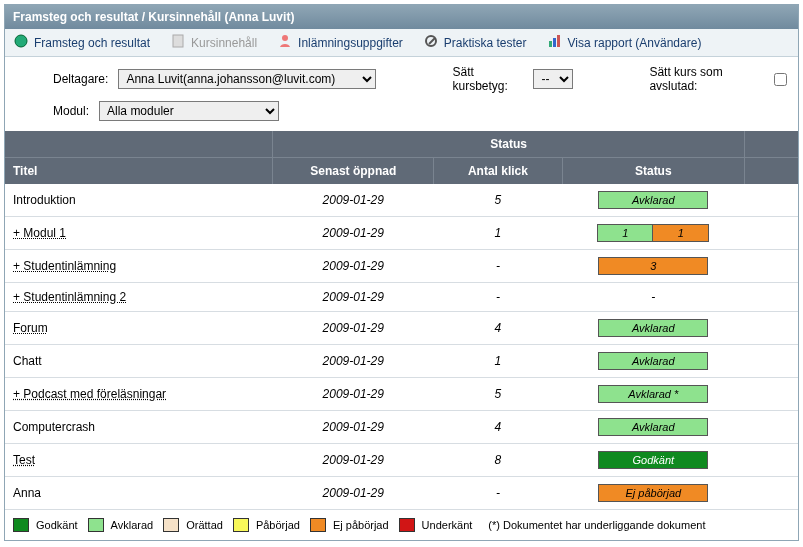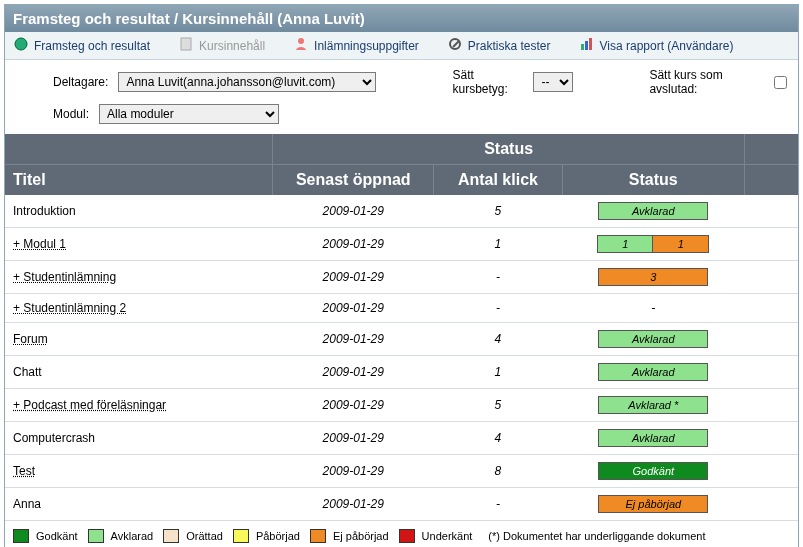--- a/index.html
+++ b/index.html
@@ -13,28 +13,28 @@
   }
   .panel {
     border: 1px solid #8fa6b5;
     width: 795px;
   }
   .panel-header {
     background: linear-gradient(#8fa6b5, #708a9e);
     color: #fff;
     font-weight: bold;
     padding: 5px 8px;
-    font-size: 15px;
+    font-size: 12px;
   }
   .toolbar {
     background: #eef3f6;
     border-bottom: 1px solid #c5d2da;
     padding: 4px 8px;
     display: flex;
-    gap: 28px;
+    gap: 20px;
     align-items: flex-start;
   }
   .toolbar-item {
     display: flex;
     align-items: center;
     gap: 5px;
     color: #1a3e6f;
     cursor: pointer;
   }
   .toolbar-item.disabled { color: #999; cursor: default; }
@@ -55,21 +55,21 @@
   table.data {
     width: 100%;
     border-collapse: collapse;
     margin-top: 2px;
   }
   table.data thead { background: #606a77; color: #fff; }
   table.data th {
     padding: 6px 8px;
     text-align: left;
     font-weight: bold;
-    font-size: 16px;
+    font-size: 12px;
     border-right: 1px solid #7a8490;
   }
   table.data th:last-child { border-right: none; }
   table.data th.center { text-align: center; }
   table.data .super-header th {
     border-bottom: 1px solid #7a8490;
   }
   table.data .super-header .blank { background:#606a77; }
   table.data tbody td {
     padding: 7px 8px;

